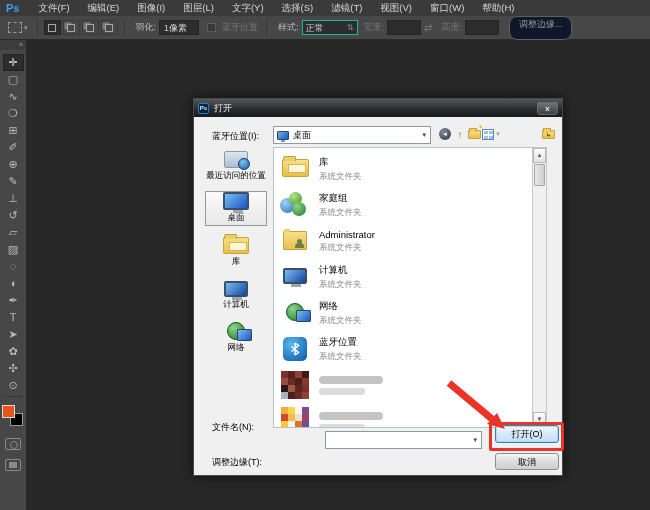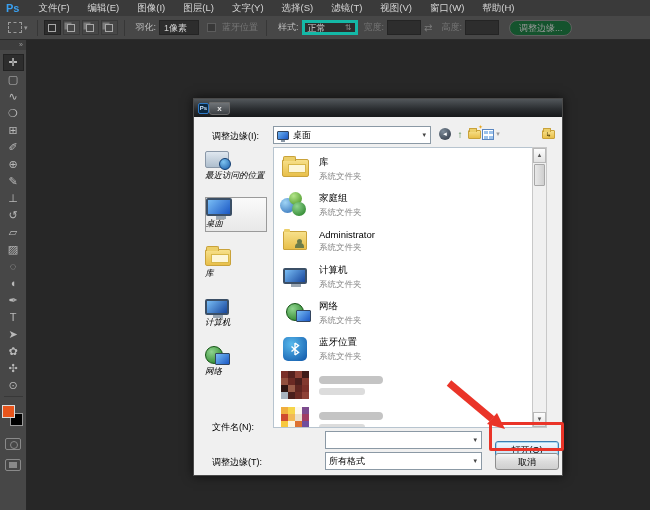--- a/index.html
+++ b/index.html
@@ -21,26 +21,26 @@
     border:1px solid #3a3a3a; background:#474747; }
   .mode-btn.pressed { background:#2e2e2e; border-color:#232323; }
   .mode-glyph { width:8px; height:8px; border:1px solid #a8a8a8; }
   .mode-glyph.dbl { box-shadow:-3px -2px 0 -0.5px #7a7a7a; }
   .opt-label { margin:0 3px 0 6px; }
   .opt-label.dis { color:#767676; }
   .opt-input { min-width:40px; height:15px; background:#2d2d2d; border:1px solid #242424;
     color:#cfcfcf; font-size:9px; line-height:14px; padding:0 4px; }
   .opt-input.small { min-width:34px; }
   .opt-check { width:9px; height:9px; border:1px solid #5c5c5c; background:#383838; margin-left:8px; }
-  .opt-select { min-width:56px; height:15px; background:#2d2d2d; border:3px solid #14b8a6; color:#cfcfcf;
+  .opt-select { min-width:56px; height:15px; background:#2d2d2d; border:1px solid #14b8a6; color:#cfcfcf;
     font-size:9px; line-height:14px; padding:0 3px; display:flex; justify-content:space-between; align-items:center; }
   .updown { font-size:8px; color:#8a8a8a; }
   .swap-icon { color:#7a7a7a; font-size:10px; margin:0 3px; }
-  .opt-button { height:16px; border:1px solid #5f5f5f; border-radius:8px; color:#9a9a9a;
-    font-size:9px; line-height:14px; padding:0 9px; margin-left:10px; background:#14532d; }
+  .opt-button { height:24px; border:1px solid #5f5f5f; border-radius:8px; color:#9a9a9a;
+    font-size:9px; line-height:14px; padding:0 9px; margin-left:10px; background:#0f172a; }
 
   #toolpanel { position:absolute; left:0; top:40px; width:27px; height:470px; background:#474747;
     border-right:1px solid #282828; display:flex; flex-direction:column; align-items:center; }
   .panel-collapse { width:100%; height:10px; background:#3d3d3d; color:#9a9a9a; font-size:7px;
     text-align:right; padding-right:3px; line-height:10px; margin-bottom:4px; }
   .tool { width:21px; height:17px; display:flex; align-items:center; justify-content:center; }
   .tool .tg { color:#b9b9b9; font-size:11px; line-height:1; }
   .tool:nth-of-type(2) { background:#2d2d2d; border:1px solid #222; }
   .tool:nth-of-type(2) .tg { color:#e0e0e0; }
   .tool-div { width:19px; height:1px; background:#383838; margin:2px 0; }
@@ -91,22 +91,22 @@
   #nav-views { left:288px; width:22px; }
   .views-grid { position:relative; width:12px; height:11px; border:1px solid #5a86c0; background:#fff; }
   .views-grid::after { content:""; position:absolute; left:1px; top:1px; width:4px; height:3px; background:#9cc2ea;
     box-shadow:5px 0 #9cc2ea, 0 5px #9cc2ea, 5px 5px #9cc2ea; }
   #goldfolder-btn { left:347px; top:10px; }
   .gold-folder .in-arrow { position:absolute; left:3px; top:0px; font-size:7px; color:#5a4a10; }
 
   
   #places { position:absolute; left:10px; top:31px; width:64px; height:282px; display:flex;
     flex-direction:column; align-items:center; }
-  .place { width:62px; height:35px; display:flex; flex-direction:column; align-items:flex-start;
-    justify-content:flex-end; margin-bottom:14px; padding-bottom:1px;font-style:italic; }
+  .place { width:62px; height:35px; display:flex; flex-direction:column; align-items:center;
+    justify-content:flex-end; margin-bottom:8px; padding-bottom:1px; }
   .place .plabel { font-size:8.5px; color:#000; white-space:nowrap; }
   .place.selected { border:1px solid #9a9a9a; background:linear-gradient(#fafafa,#e8e8e8); }
   .pic { position:relative; margin-bottom:2px; }
   .pic-recent { width:24px; height:17px; background:linear-gradient(#dfe7ef,#aebecd); border:1px solid #8a98a8; border-radius:2px; }
   .pic-recent::after { content:""; position:absolute; right:-3px; bottom:-3px; width:10px; height:10px; border-radius:50%;
     background:radial-gradient(circle at 35% 30%,#7ec4f0,#1a5ca8); border:1px solid #0f3c70; }
   .pic-monitor { width:26px; height:18px; background:linear-gradient(135deg,#79bdf5,#1a57c4);
     border:2px solid #3b4f66; border-radius:2px; }
   .pic-monitor::after { content:""; position:absolute; left:8px; bottom:-5px; width:10px; height:3px; background:#9aa6b2; }
   .pic-lib { width:26px; height:17px; background:linear-gradient(#f7e08a,#e8bf4a); border:1px solid #c9a23a; border-radius:2px; }
@@ -158,21 +158,21 @@
   .sb-btn { height:15px; background:linear-gradient(#fdfdfd,#e2e2e2); border:1px solid #b8b8b8;
     color:#555; font-size:6px; text-align:center; line-height:13px; }
   .sb-thumb { height:22px; margin:1px; background:linear-gradient(90deg,#e8e8e8,#cfcfcf); border:1px solid #a8a8a8; border-radius:1px; }
   .sb-track { flex:1; }
 
   
   #fname-combo { left:131px; top:314px; width:157px; }
   #ftype-combo { left:131px; top:335px; width:157px; }
   .dlg-btn { position:absolute; left:301px; width:64px; height:18px; text-align:center; line-height:16px;
     font-size:9px; color:#000; background:linear-gradient(#f5f5f5,#dcdcdc 50%,#cfcfcf); border:1px solid #8e8e8e; border-radius:3px; }
-  #open-btn { top:324px; border-color:#3c7fb1; box-shadow:inset 0 0 0 1px #a9d9f2;
+  #open-btn { top:308px; border-color:#3c7fb1; box-shadow:inset 0 0 0 1px #a9d9f2;
     background:linear-gradient(#f2f9ff,#d5e9f7 50%,#c3def2); }
   #cancel-btn { top:336px; height:17px; }
 
   
   #red-rect { position:absolute; left:489px; top:422px; width:75px; height:29px;
     border:3px solid #ea3428; border-radius:2px; z-index:20; }
   #arrow-svg { position:absolute; left:0; top:0; z-index:21; pointer-events:none; }
 </style>
 </head>
 <body>
@@ -297,25 +297,26 @@
     </div>
     <div class="panel-icon mask"></div>
     <div class="panel-icon screen"></div>
   </aside>
 
   <main id="canvas"></main>
 
   <section id="dialog">
     <div id="dlg-titlebar">
       <div id="dlg-icon">Ps</div>
+      <div id="dlg-title">打开</div>
       <div id="dlg-close">x</div>
     </div>
     <div id="dlg-body">
 
-      <span class="dlg-label" style="left:18px; top:13px;">调整边缘(I):</span>
+      <span class="dlg-label" style="left:18px; top:13px;">蓝牙位置(I):</span>
       <div class="combo" id="lookin-combo">
         <div class="mini-monitor"></div>
         <span class="combo-val">桌面</span>
         <span class="caret">▾</span>
       </div>
       <div class="navbtn" id="nav-back">
         <div class="ball">◄</div>
       </div>
       <div class="navbtn" id="nav-up">
         <span>↑</span>
@@ -479,24 +480,20 @@
       </div>
 
       <span class="dlg-label" style="left:18px; top:304px;">文件名(N):</span>
       <div class="combo" id="fname-combo">
         <span class="combo-val"></span>
         <span class="caret">▾</span>
       </div>
       <div class="dlg-btn" id="open-btn">打开(O)</div>
 
       <span class="dlg-label" style="left:18px; top:339px;">调整边缘(T):</span>
-      <div class="combo" id="ftype-combo">
-        <span class="combo-val">所有格式</span>
-        <span class="caret">▾</span>
-      </div>
       <div class="dlg-btn" id="cancel-btn">取消</div>
     </div>
   </section>
 
   <div id="red-rect" style="border-color: rgb(234, 52, 40);"></div>
 
   <svg id="arrow-svg" width="650" height="510">
     <line x1="449" y1="383" x2="492" y2="419" stroke-width="7" style="stroke: rgb(234, 52, 40);"></line>
     <polygon points="505,429 487,424 497,413" style="fill: rgb(234, 52, 40);"></polygon>
   </svg>

